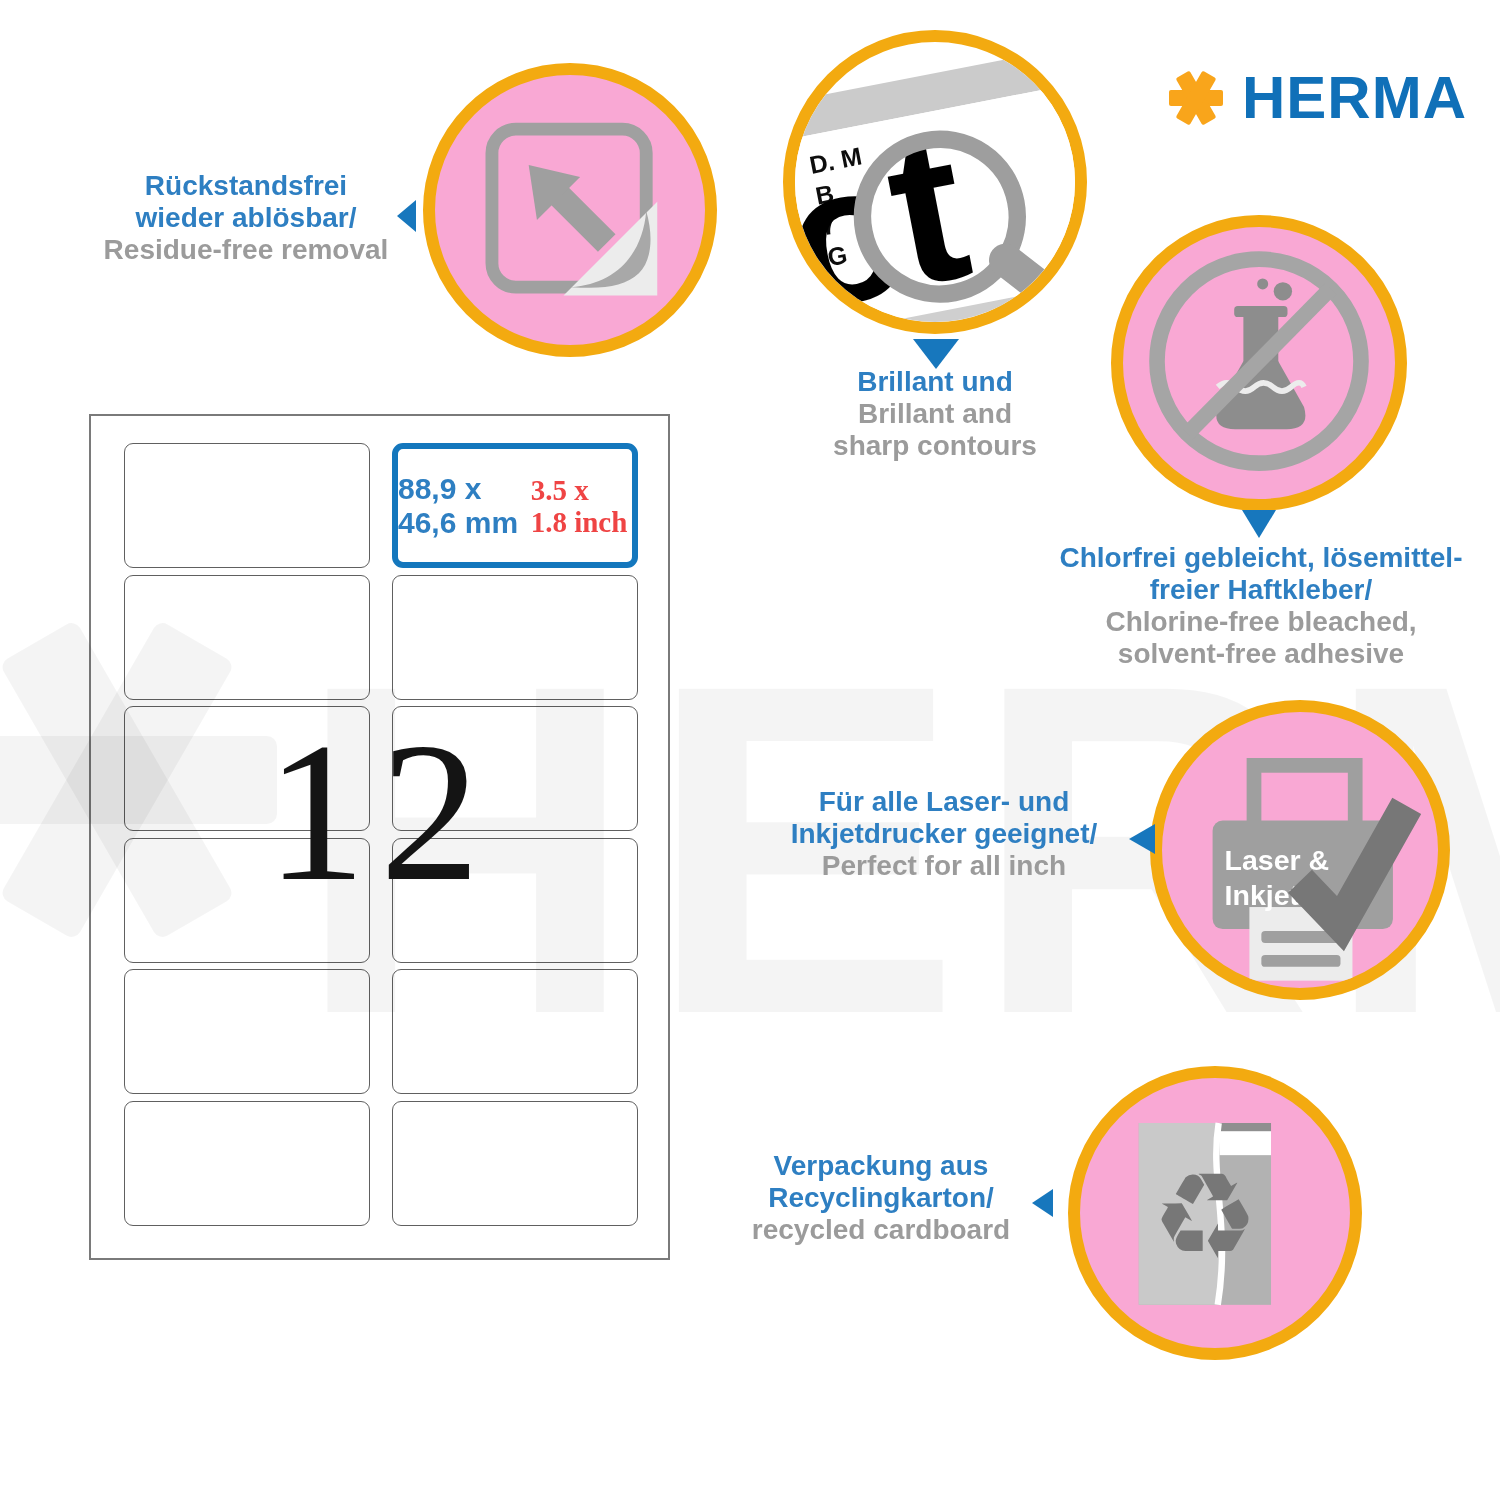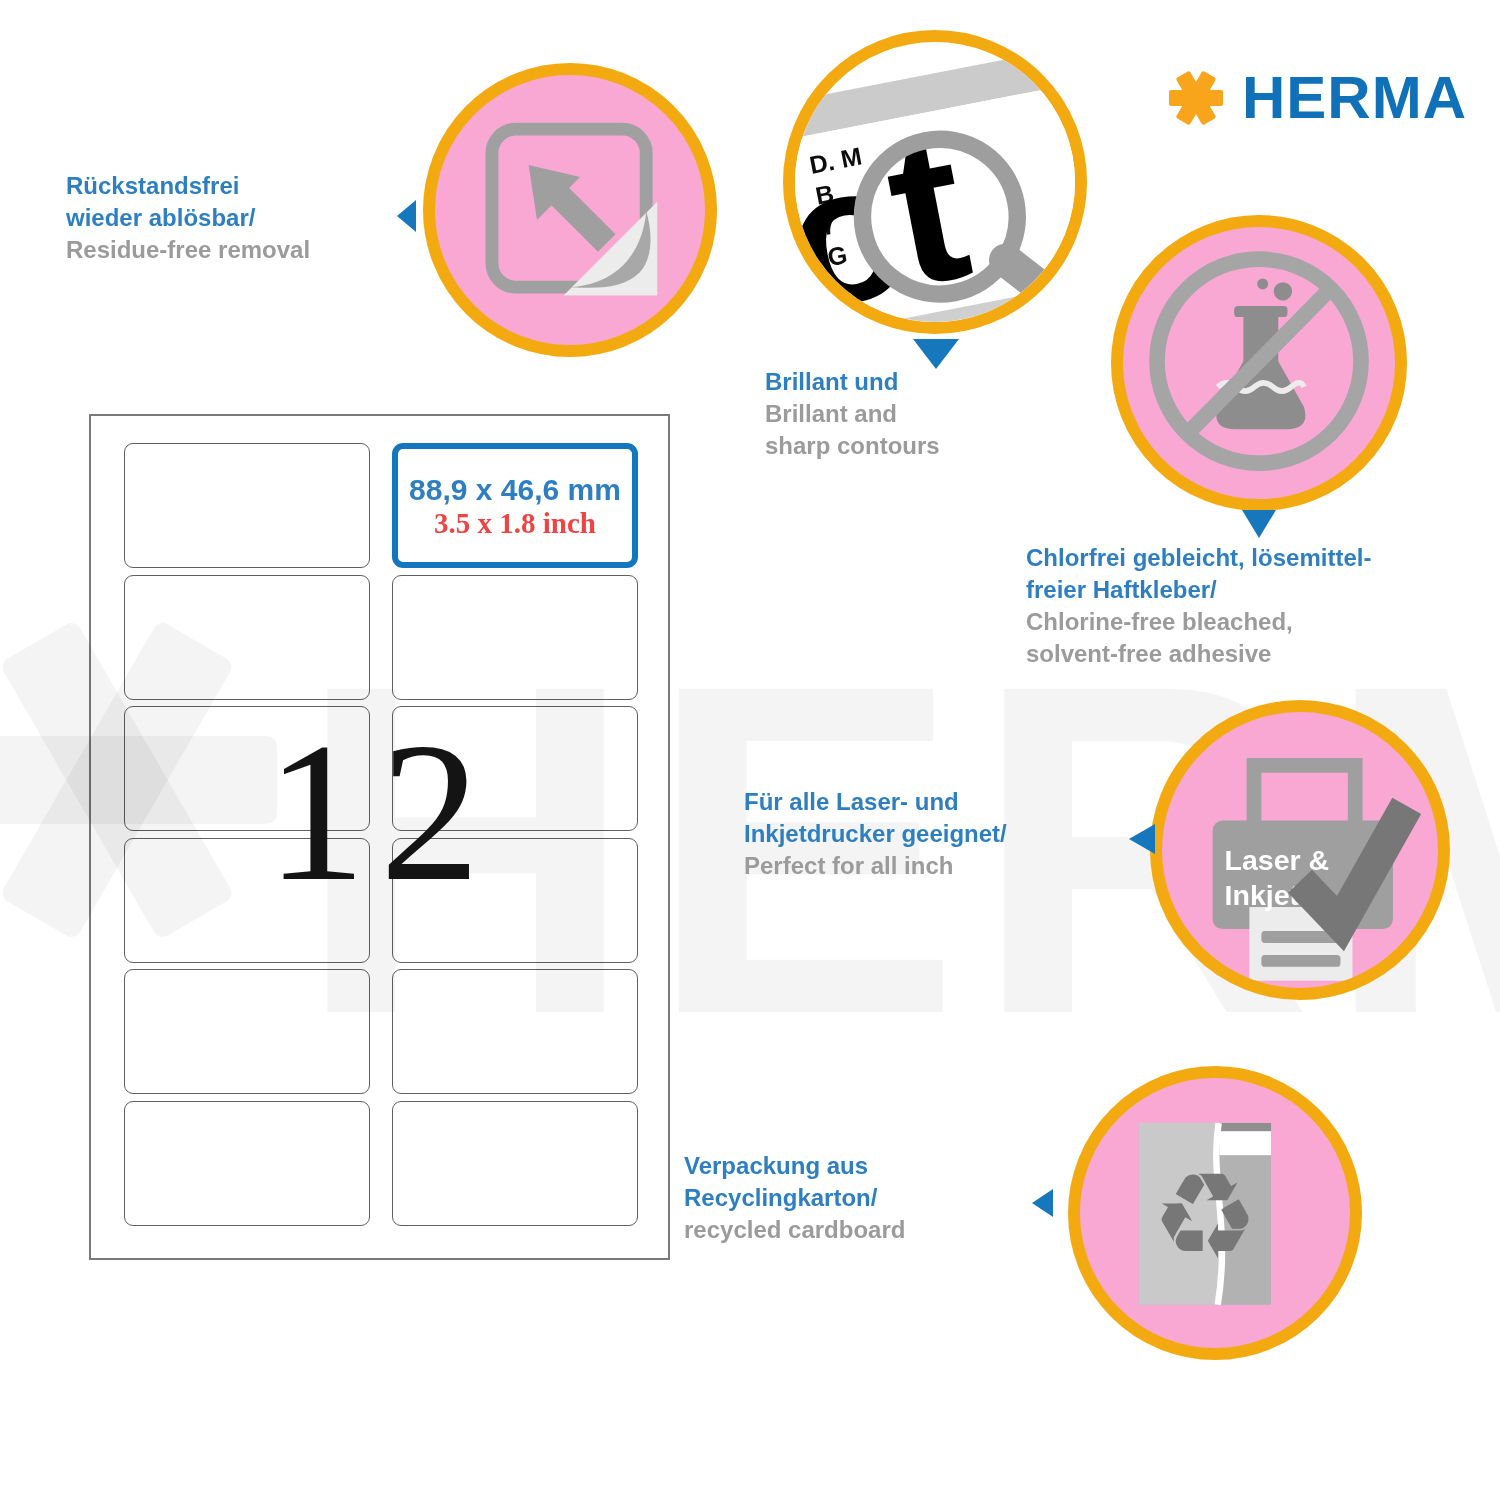--- a/index.html
+++ b/index.html
@@ -17,41 +17,41 @@
   .logo svg{width:56px;height:56px;}
   .logo-text{font-size:60px;font-weight:bold;color:#1070B8;letter-spacing:1px;line-height:1;}
 
   
   .sheet{position:absolute;left:89px;top:414px;width:581px;height:846px;background:#fff;
          border:2px solid #7a7a7a;box-sizing:border-box;z-index:1;}
   .labels{position:absolute;left:33px;top:27px;display:grid;
           grid-template-columns:246px 246px;column-gap:22px;
           grid-auto-rows:125px;row-gap:6.5px;}
   .labelcell{border:1.5px solid #606060;border-radius:9px;background:#fff;box-sizing:border-box;}
-  .labelcell.hl{border:6px solid #1477BD;border-radius:11px;display:flex;flex-direction:column;
+  .labelcell.hl{border:6px solid #1477BD;border-radius:11px;display:flex;flex-direction:row;
                 align-items:center;justify-content:center;gap:0;}
   .hl .mm{color:#2E7FC2;font-weight:bold;font-size:30px;line-height:34px;}
   .hl .inch{color:#ef4444;font-weight:bold;font-size:29px;line-height:32px;font-family:Liberation Serif, serif;}
 
   .count{position:absolute;left:380px;top:712px;transform:translateX(-50%);
          font-family:Liberation Serif, serif;font-size:200px;line-height:1;color:#141414;
          letter-spacing:14px;z-index:6;}
 
   
   .circle{position:absolute;border-radius:50%;background:#f9a8d4;border:12px solid #F3AA10;
           overflow:hidden;box-sizing:border-box;z-index:10;}
   .circle svg{display:block;}
   #c-peel{left:423px;top:63px;width:294px;height:294px;}
   #c-mag{left:783px;top:30px;width:304px;height:304px;background:#fff;}
   #c-flask{left:1111px;top:215px;width:296px;height:296px;}
   #c-print{left:1150px;top:700px;width:300px;height:300px;}
   #c-rec{left:1068px;top:1066px;width:294px;height:294px;}
 
   
-  .cap{position:absolute;text-align:left;font-weight:bold;font-size:24px;line-height:32px;z-index:10;}
+  .cap{position:absolute;text-align:center;font-weight:bold;font-size:28px;line-height:32px;z-index:10;}
   .cap .de{display:block;color:#2E7FC2;}
   .cap .en{display:block;color:#9B9B9B;}
   #cap1{left:66px;top:170px;width:360px;}
   #cap2{left:765px;top:366px;width:340px;}
   #cap3{left:1026px;top:542px;width:470px;}
   #cap4{left:744px;top:786px;width:400px;}
   #cap5{left:684px;top:1150px;width:394px;}
 
   
   .tri{position:absolute;width:0;height:0;border-style:solid;border-color:transparent;z-index:11;}

